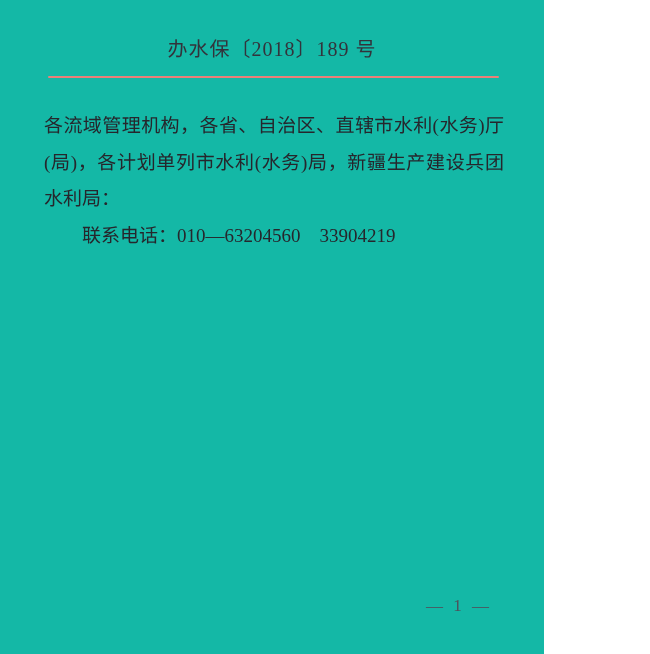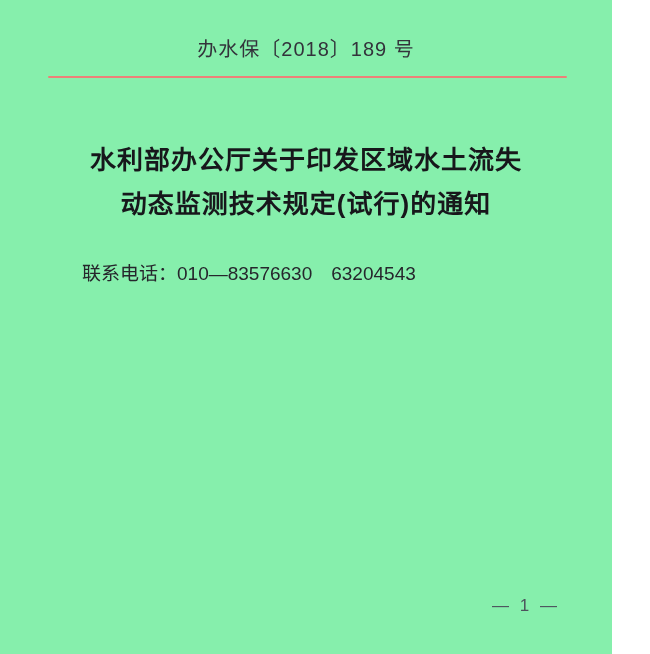--- a/index.html
+++ b/index.html
@@ -2,25 +2,25 @@
 <html lang="zh-CN"><head>
 <meta charset="utf-8">
 <style>
   html, body {
     margin: 0;
     padding: 0;
     background: #ffffff;
   }
   .page {
     position: relative;
-    width: 612px;
+    width: 544px;
     height: 654px;
-    background: #86efac;
+    background: #14b8a6;
     overflow: hidden;
-    font-family: Liberation Sans, sans-serif;
+    font-family: Liberation Serif, serif;
     color: #232329;
   }
   .doc-number {
     padding-top: 33px;
     text-align: center;
     font-size: 20px;
     letter-spacing: 1px;
     color: #33333b;
   }
   .red-line {
@@ -60,24 +60,21 @@
 </style>
 </head>
 <body>
 
 <div class="page">
 
   <div class="doc-number">办水保〔2018〕189 号</div>
 
   <div class="red-line" style="background: rgb(236, 128, 120);"></div>
 
-  <h1 class="title">
-    <span class="title-line">水利部办公厅关于印发区域水土流失</span>
-    <span class="title-line">动态监测技术规定(试行)的通知</span>
-  </h1>
 
   <div class="body-text">
-    <p class="indent contact">联系电话：010—83576630　63204543</p>
+    <p class="salutation">各流域管理机构，各省、自治区、直辖市水利(水务)厅(局)，各计划单列市水利(水务)局，新疆生产建设兵团水利局：</p>
+    <p class="indent contact">联系电话：010—63204560　33904219</p>
   </div>
 
   <div class="page-number">— 1 —</div>
 
 </div>
 
 </body></html>

